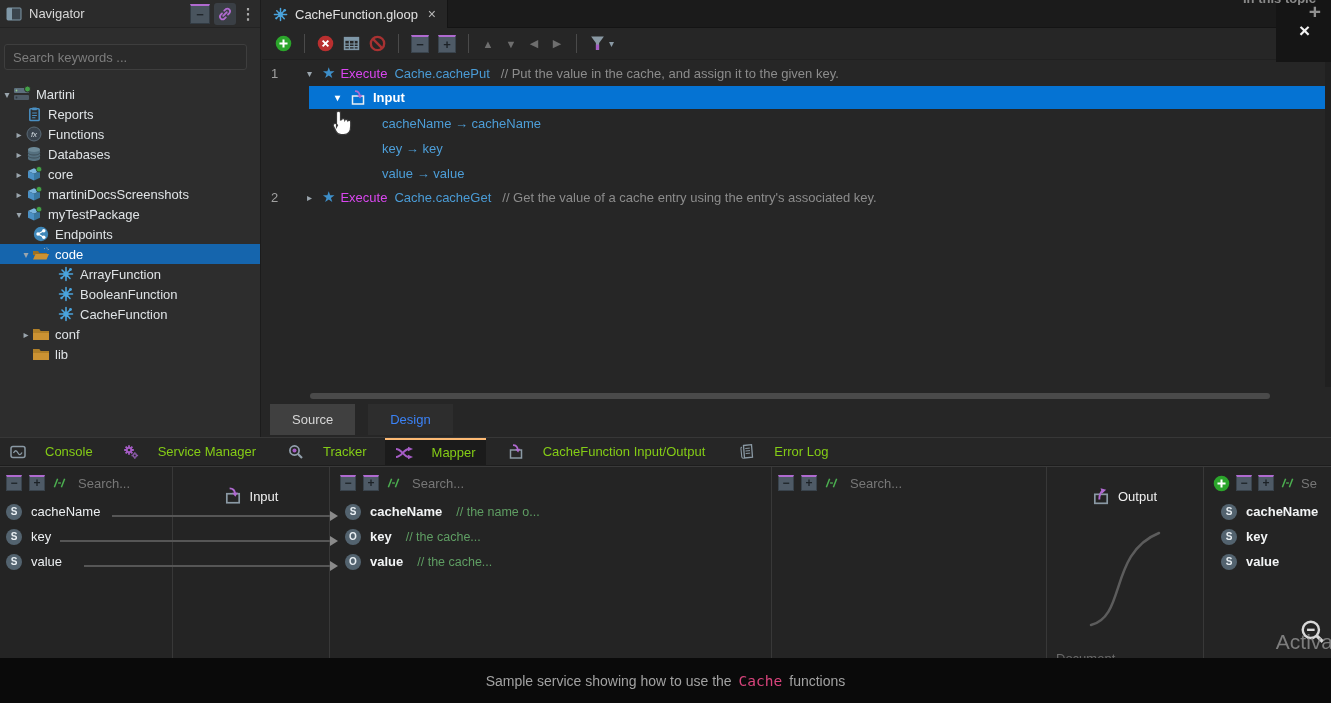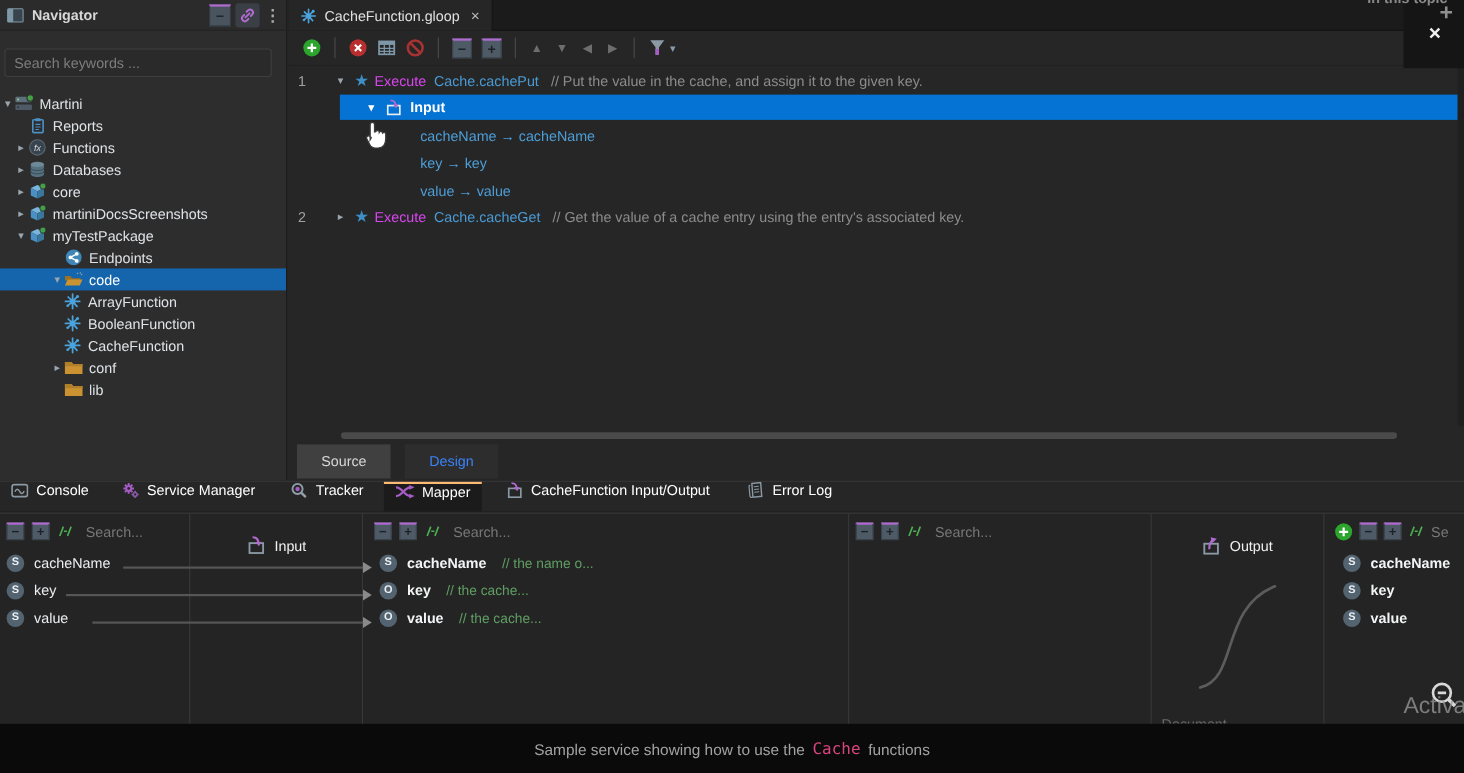--- a/index.html
+++ b/index.html
@@ -4,32 +4,32 @@
 <style>
   *{margin:0;padding:0;box-sizing:border-box}
   html,body{background:#111}
   .screen{position:relative;width:1331px;height:703px;overflow:hidden;background:#262626;
           font-family:"Liberation Sans",sans-serif;color:#dcdcdc;font-size:13px}
   svg.ic{display:block;flex:none}
 
   
   .nav{position:absolute;left:0;top:0;width:261px;height:437px;background:#2d2d2d;border-right:1px solid #1c1c1c}
   .nav-head{position:absolute;left:0;top:0;right:0;height:28px;background:#2b2b2b;border-bottom:1px solid #232323;display:flex;align-items:center;padding-left:6px}
-  .nav-title{margin-left:7px;font-weight:bold;color:#d8d8d8}
+  .nav-title{margin-left:7px;font-weight:normal;color:#d8d8d8}
   .nav-head-ic{position:absolute;top:4px;display:flex;align-items:center;justify-content:center}
   .minbox{right:50px;width:20px;height:20px;background:#49545e;border:1px solid #323b43;border-top:2px solid #b06ad0;color:#20262b;font-weight:bold}
   .linkbox{right:24px;width:22px;height:22px;top:3px;background:#3a3f45;border-radius:3px}
   .kebab{right:4px;width:16px;height:22px;top:3px;color:#a8a8a8;font-size:15px;font-weight:bold}
   .nav-search{position:absolute;left:4px;top:44px;width:243px;height:26px;background:#2a2a2a;border:1px solid #3e3e3e;border-radius:3px;color:#9a9a9a;padding:0 8px;font-size:13px;font-family:"Liberation Sans",sans-serif;outline:none}
   .nav-search::placeholder{color:#7d7d7d}
   .tree{position:absolute;left:0;top:84px;right:0}
   .trow{display:flex;align-items:center;height:20px;color:#dfe3e6;cursor:default;white-space:nowrap}
   .trow .tarrow{width:12px;flex:none;color:#9aa5ad;font-size:10px;text-align:center}
   .trow .ticon{width:18px;margin-right:5px;flex:none;display:flex;justify-content:center}
-  .lvl0{padding-left:1px}.lvl1{padding-left:13px}.lvl2{padding-left:46px}.lvl3{padding-left:45px}
+  .lvl0{padding-left:1px}.lvl1{padding-left:13px}.lvl2{padding-left:20px}.lvl3{padding-left:45px}
   .trow.sel{background:#1565ad;color:#fff}
 
   
   .editor{position:absolute;left:262px;top:0;width:1069px;height:437px;background:#262626}
   .tabstrip{position:absolute;left:0;top:0;right:0;height:28px;background:#1b1b1b;border-bottom:1px solid #141414;display:flex}
   .etab{display:flex;align-items:center;gap:7px;height:28px;padding:0 11px;background:#262626;border-right:1px solid #141414;color:#e0e0e0}
   .etab .x{color:#b8b8b8;font-size:14px;margin-left:3px}
   .toolbar{position:absolute;left:0;top:28px;right:55px;height:32px;display:flex;align-items:center;padding-left:13px;border-bottom:1px solid #202020}
   .tsep{width:1px;height:19px;background:#4a4a4a;margin:0 12px;flex:none}
   .tgap{width:9px;flex:none}
@@ -58,21 +58,21 @@
   .vtab.act{background:#2d2d2d;color:#3b82f6}
 
   .topright{position:absolute;right:0;top:0;width:55px;height:62px;background:#151515;z-index:8}
   .tr-plus{position:absolute;right:10px;top:0px;font-size:21px;font-weight:bold;color:#8f8f8f}
   .tr-close{position:absolute;right:21px;top:20px;font-size:19px;font-weight:bold;color:#f2f2f2}
   .topsliver{position:absolute;right:2px;top:0;width:86px;height:5px;overflow:hidden;z-index:9}
   .topsliver span{display:block;margin-top:-9px;font-weight:bold;color:#8a8a8a}
 
   
   .btabs{position:absolute;left:0;top:437px;right:0;height:29px;background:#262626;border-top:1px solid #373737;border-bottom:1px solid #1d1d1d;display:flex;align-items:stretch}
-  .btab{display:flex;gap:7px;padding:0 8px;color:#ffffff;white-space:nowrap}
+  .btab{display:flex;align-items:center;gap:19px;padding:0 8px;color:#84cc16;white-space:nowrap}
   .btab.act{background:#1b1b1b;border-top:2px solid #fdba74;padding:0 10px}
 
   
   .mapper{position:absolute;left:0;top:466px;right:0;height:192px;background:#242424;border-top:1px solid #3a3a3a}
   .mcol{position:absolute;top:0;bottom:0;border-right:1px solid #383838}
   .mc1{left:0;width:173px}.mc2{left:173px;width:157px}.mc3{left:330px;width:442px}
   .mc4{left:772px;width:275px}.mc5{left:1046px;width:158px}.mc6{left:1205px;width:126px;border-right:none}
   .mtool{display:flex;align-items:center;gap:7px;height:32px;padding-left:6px}
   .mbox{width:16px;height:16px;background:#4e5a66;border:1px solid #39434c;border-top:2px solid #b06ad0;color:#1c2227;font-weight:bold;font-size:12px;line-height:11px;display:flex;align-items:center;justify-content:center;flex:none}
   .msearch{flex:1;min-width:0;background:transparent;border:none;outline:none;color:#9a9a9a;font-size:13px;font-family:"Liberation Sans",sans-serif;padding:0 4px}

